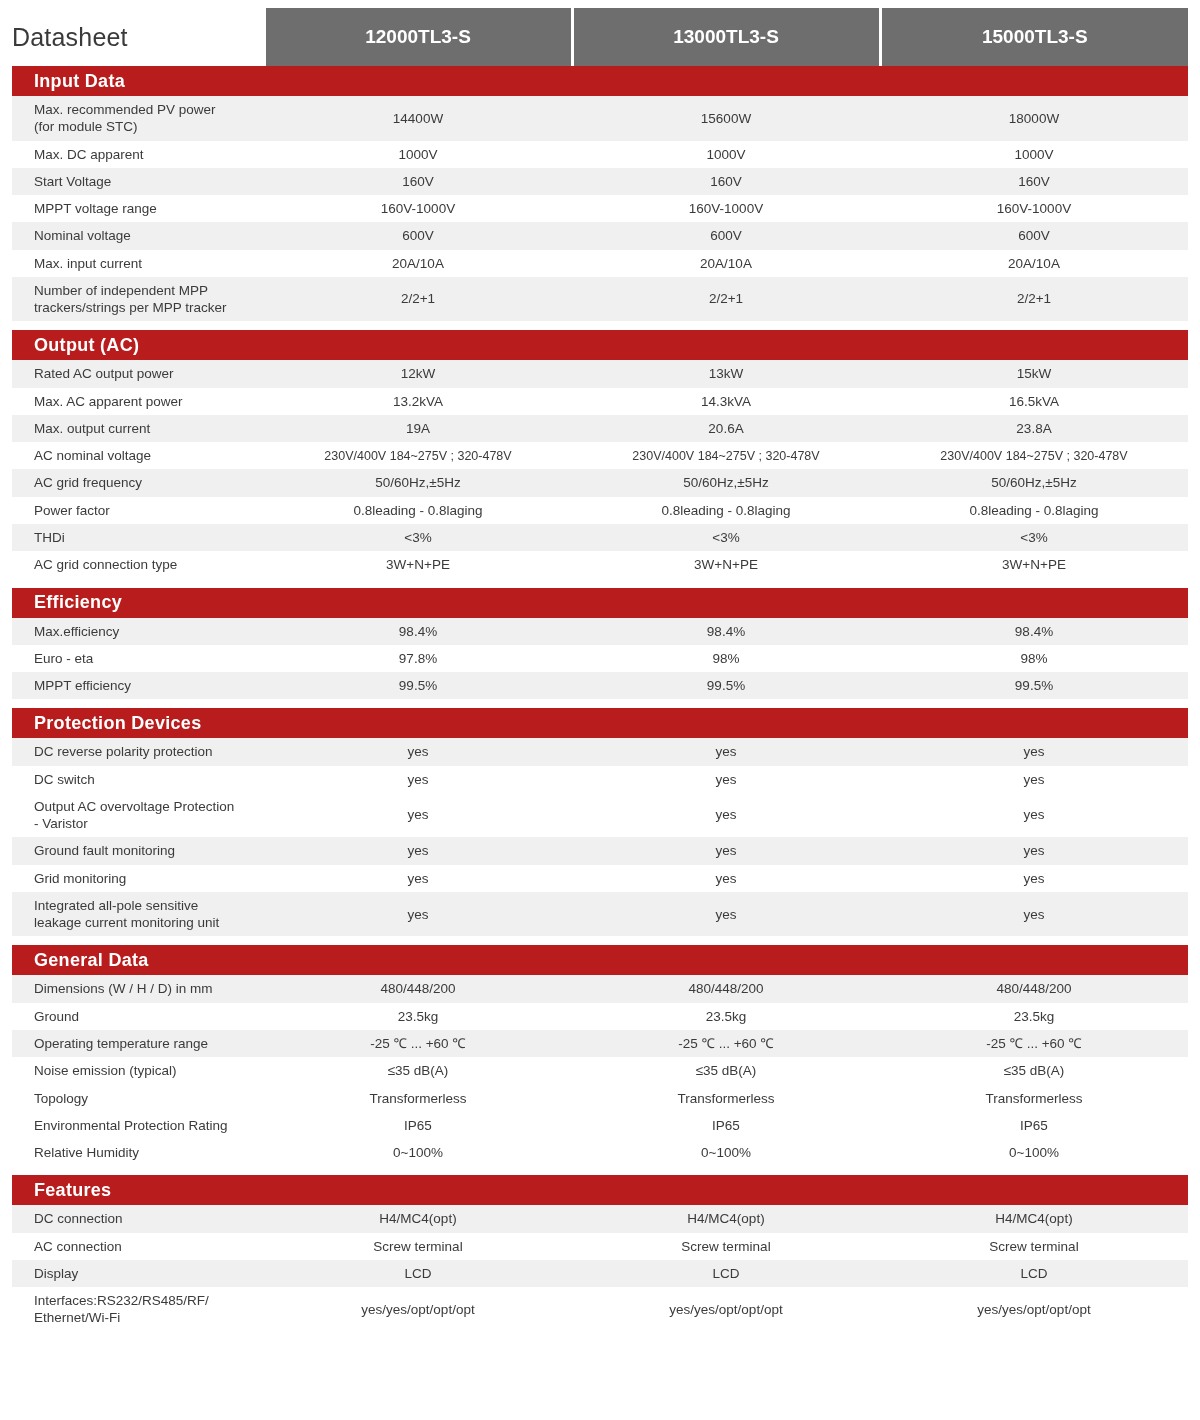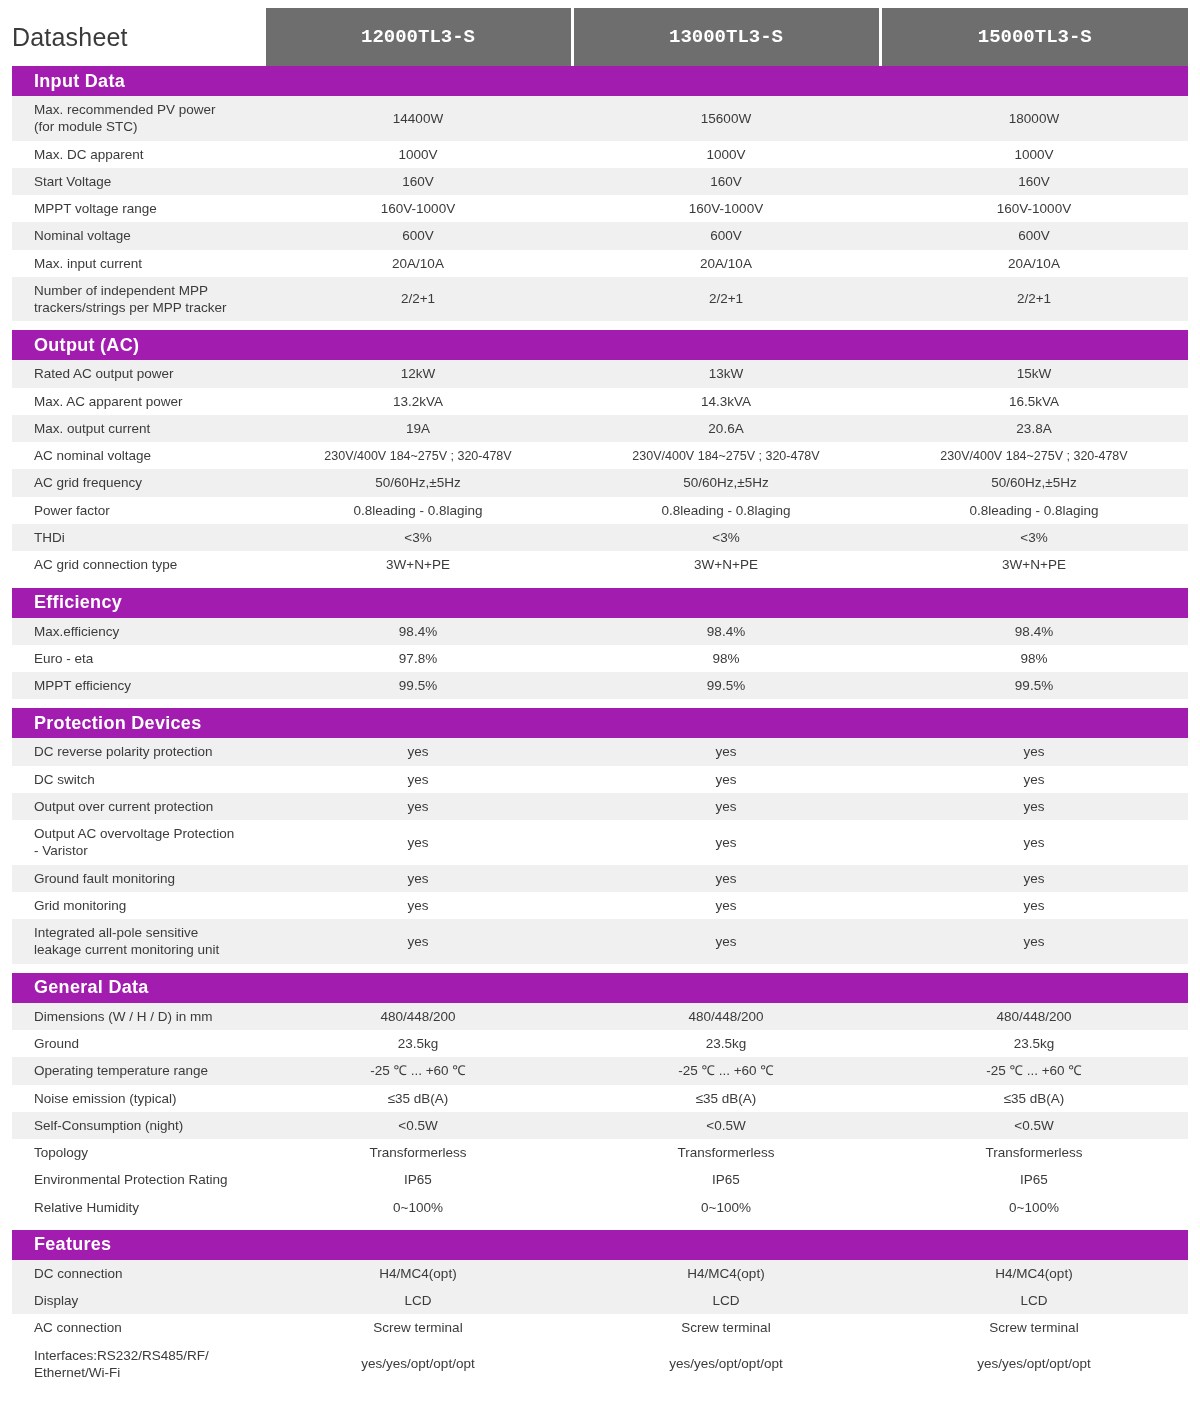--- a/index.html
+++ b/index.html
@@ -41,26 +41,25 @@
     padding-left: 22px;
     letter-spacing: .2px;
   }
   td.hdr-model {
     background: #6e6e6e;
     color: #ffffff;
     text-align: center;
     font-size: 19px;
     font-weight: bold;
     border-left: 3px solid #ffffff;
-    font-family: Liberation Mono, monospace;
   }
 
   
   tr.section-row td {
-    background: #a21caf;
+    background: #b91c1c;
     color: #ffffff;
     font-size: 18px;
     font-weight: bold;
     height: 30px;
     padding: 0 0 0 22px;
     letter-spacing: .3px;
   }
   tr.spacer-row td {
     height: 9px;
     background: #ffffff;
@@ -242,26 +241,20 @@
           <td class="val">yes</td>
           <td class="val">yes</td>
           <td class="val">yes</td>
         </tr>
         <tr class="data-row plain">
           <td class="lbl">DC switch</td>
           <td class="val">yes</td>
           <td class="val">yes</td>
           <td class="val">yes</td>
         </tr>
-        <tr class="data-row alt">
-          <td class="lbl">Output over current protection</td>
-          <td class="val">yes</td>
-          <td class="val">yes</td>
-          <td class="val">yes</td>
-        </tr>
         <tr class="data-row plain">
           <td class="lbl">Output AC overvoltage Protection<br> - Varistor</td>
           <td class="val">yes</td>
           <td class="val">yes</td>
           <td class="val">yes</td>
         </tr>
         <tr class="data-row alt">
           <td class="lbl">Ground fault monitoring</td>
           <td class="val">yes</td>
           <td class="val">yes</td>
@@ -302,26 +295,20 @@
           <td class="val">-25 ℃ ... +60 ℃</td>
           <td class="val">-25 ℃ ... +60 ℃</td>
           <td class="val">-25 ℃ ... +60 ℃</td>
         </tr>
         <tr class="data-row plain">
           <td class="lbl">Noise emission (typical)</td>
           <td class="val">≤35 dB(A)</td>
           <td class="val">≤35 dB(A)</td>
           <td class="val">≤35 dB(A)</td>
         </tr>
-        <tr class="data-row alt">
-          <td class="lbl">Self-Consumption (night)</td>
-          <td class="val">&lt;0.5W</td>
-          <td class="val">&lt;0.5W</td>
-          <td class="val">&lt;0.5W</td>
-        </tr>
         <tr class="data-row plain">
           <td class="lbl">Topology</td>
           <td class="val">Transformerless</td>
           <td class="val">Transformerless</td>
           <td class="val">Transformerless</td>
         </tr>
         <tr class="data-row plain">
           <td class="lbl">Environmental Protection Rating</td>
           <td class="val">IP65</td>
           <td class="val">IP65</td>
@@ -338,33 +325,33 @@
         </tr>
         <tr class="section-row">
           <td colspan="4">Features</td>
         </tr>
         <tr class="data-row alt">
           <td class="lbl">DC connection</td>
           <td class="val">H4/MC4(opt)</td>
           <td class="val">H4/MC4(opt)</td>
           <td class="val">H4/MC4(opt)</td>
         </tr>
+        <tr class="data-row plain">
+          <td class="lbl">AC connection</td>
+          <td class="val">Screw terminal</td>
+          <td class="val">Screw terminal</td>
+          <td class="val">Screw terminal</td>
+        </tr>
         <tr class="data-row alt">
           <td class="lbl">Display</td>
           <td class="val">LCD</td>
           <td class="val">LCD</td>
           <td class="val">LCD</td>
         </tr>
         <tr class="data-row plain">
-          <td class="lbl">AC connection</td>
-          <td class="val">Screw terminal</td>
-          <td class="val">Screw terminal</td>
-          <td class="val">Screw terminal</td>
-        </tr>
-        <tr class="data-row plain">
           <td class="lbl">Interfaces:RS232/RS485/RF/<br>Ethernet/Wi-Fi</td>
           <td class="val">yes/yes/opt/opt/opt</td>
           <td class="val">yes/yes/opt/opt/opt</td>
           <td class="val">yes/yes/opt/opt/opt</td>
         </tr>
       </tbody>
   </table>
 
 </div>
 

